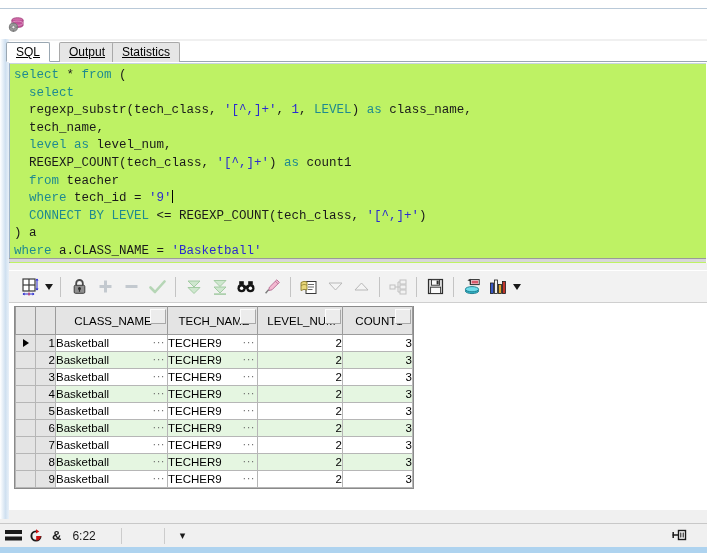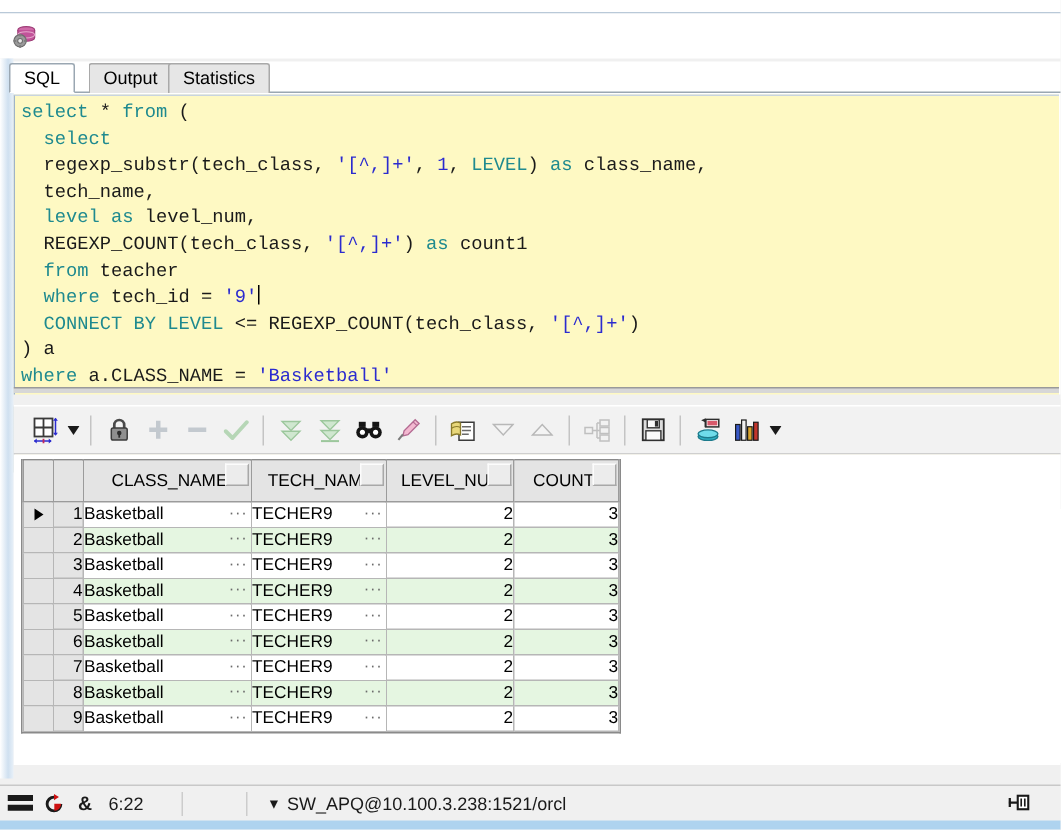--- a/index.html
+++ b/index.html
@@ -75,20 +75,21 @@
     line-height: 19px;
     padding: 0 9px;
     font-size: 12px;
     background: #e6e6e6;
     border: 1px solid #a9a9a9;
     border-bottom: none;
     border-radius: 2px 2px 0 0;
     box-sizing: border-box;
     color: #000;
     white-space: nowrap;
+    text-decoration: underline;
   }
   .tab.active {
     background: #ffffff;
     border-color: #9aa7b2;
     border-bottom: 1px solid #ffffff;
     z-index: 3;
   }
 
   
   .editor-wrap {
@@ -101,21 +102,21 @@
   .editor-gutterband {
     position: absolute;
     left: 0; top: 0;
     width: 9px; height: 204px;
     background: linear-gradient(to right, #ffffff 0%, #c6d9ec 45%, #dce8f4 100%);
   }
   .editor-inner {
     position: absolute;
     left: 9px; top: 1px;
     width: 697px; height: 252px;
-    background: #fef9c3;
+    background: #bef264;
     border-left: 1px solid #9fb4c8;
     border-top: 1px solid #c8d4e0;
     box-sizing: border-box;
     overflow: hidden;
   }
   .code {
     font-family: "Liberation Mono", "DejaVu Sans Mono", monospace;
     font-size: 12.5px;
     line-height: 17.6px;
     white-space: pre;
@@ -645,21 +646,20 @@
       <span style="font-weight:bold;margin-right:11px;font-size:13px;">&amp;</span>
       <span>6:22</span>
     </div>
 
     <div class="sb-div" style="margin-left:20px;"></div>
     <div style="width:38px;"></div>
     <div class="sb-div"></div>
 
     <div class="sb-cell" style="margin-left:8px;">
       <span style="margin-right:6px;font-size:11px;">▾</span>
-      <span>SW_APQ@10.100.3.238:1521/orcl</span>
     </div>
 
     <div style="flex:1 1 auto;"></div>
 
     <div class="sb-cell" style="padding-right:12px;">
       <span style="margin-right:7px;display:inline-flex;">
         <svg width="16" height="13" viewBox="0 0 16 13">
           <rect x="6.5" y="1.5" width="7" height="9" fill="#ffffff" stroke="#1a1a1a" stroke-width="1.4"></rect>
           <line x1="8.8" y1="3.4" x2="8.8" y2="8.6" stroke="#1a1a1a" stroke-width="1.1"></line>
           <line x1="11.2" y1="3.4" x2="11.2" y2="8.6" stroke="#1a1a1a" stroke-width="1.1"></line>

